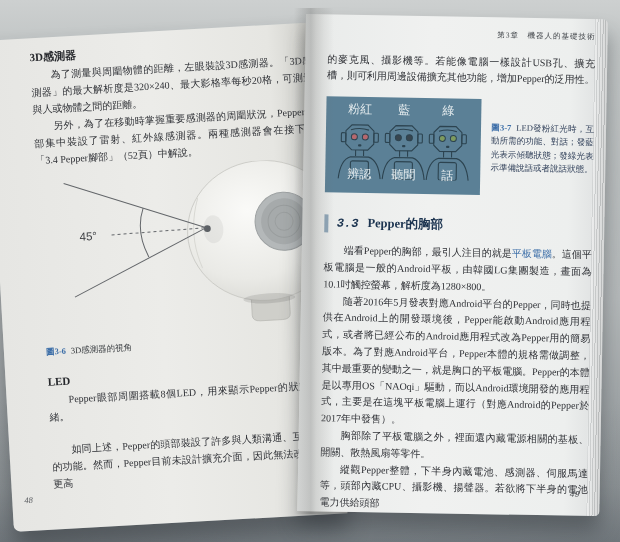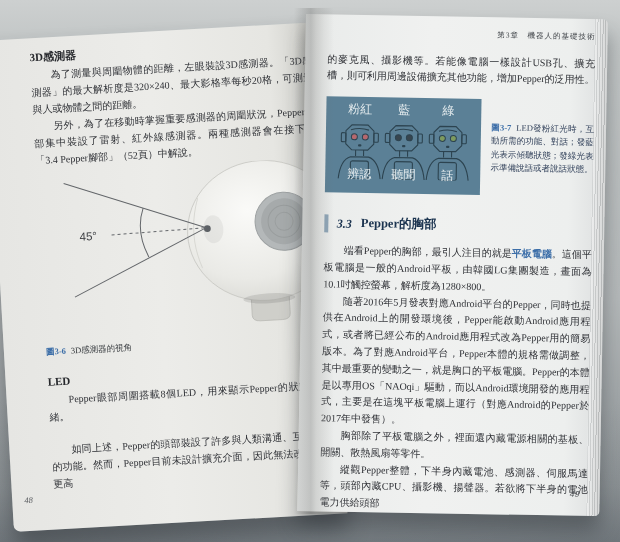--- a/index.html
+++ b/index.html
@@ -79,24 +79,24 @@
   .robot-col{ display:flex; flex-direction:column; align-items:center; width:46px; }
   .robot-label{ font-size:12px; color:#e9eff1; line-height:1.2; }
   .robot-label.action{ margin-top:-12px; }
   .rline{ fill:none; stroke:#2c4350; stroke-width:1.1; }
   .reye{ stroke:#2c4350; stroke-width:1; }
   .rfill{ fill:#2c4350; stroke:none; }
   .fig37-caption{ width:116px; font-size:8.5px; line-height:1.55; color:#31405a; padding-top:22px; text-align:justify; }
 
   .section-heading{ display:flex; align-items:center; gap:9px; margin-top:20px; }
   .section-bar{ width:3.5px; height:18px; background:#8fa6b8; }
-  .section-num{ font-size:12px; font-weight:bold; color:#1c3450; font-style:italic; }
+  .section-num{ font-size:12px; font-weight:bold; color:#1c3450; font-style:italic;font-family:Liberation Mono, monospace; }
   .section-title{ font-size:12.5px; font-weight:bold; color:#1c3450; }
   .chest-p1{ margin-top:9px; }
-  .term-blue{ color:#3c6ea8; font-weight:700; }
+  .term-blue{ color:#3c6ea8; font-weight:400; }
 
   .fig36-svg text{ font-family:"Liberation Sans","DejaVu Sans",sans-serif; }
 </style>
 </head>
 <body>
 
 <div class="photo">
 
   <div class="left-page">
     <div class="left-content">

